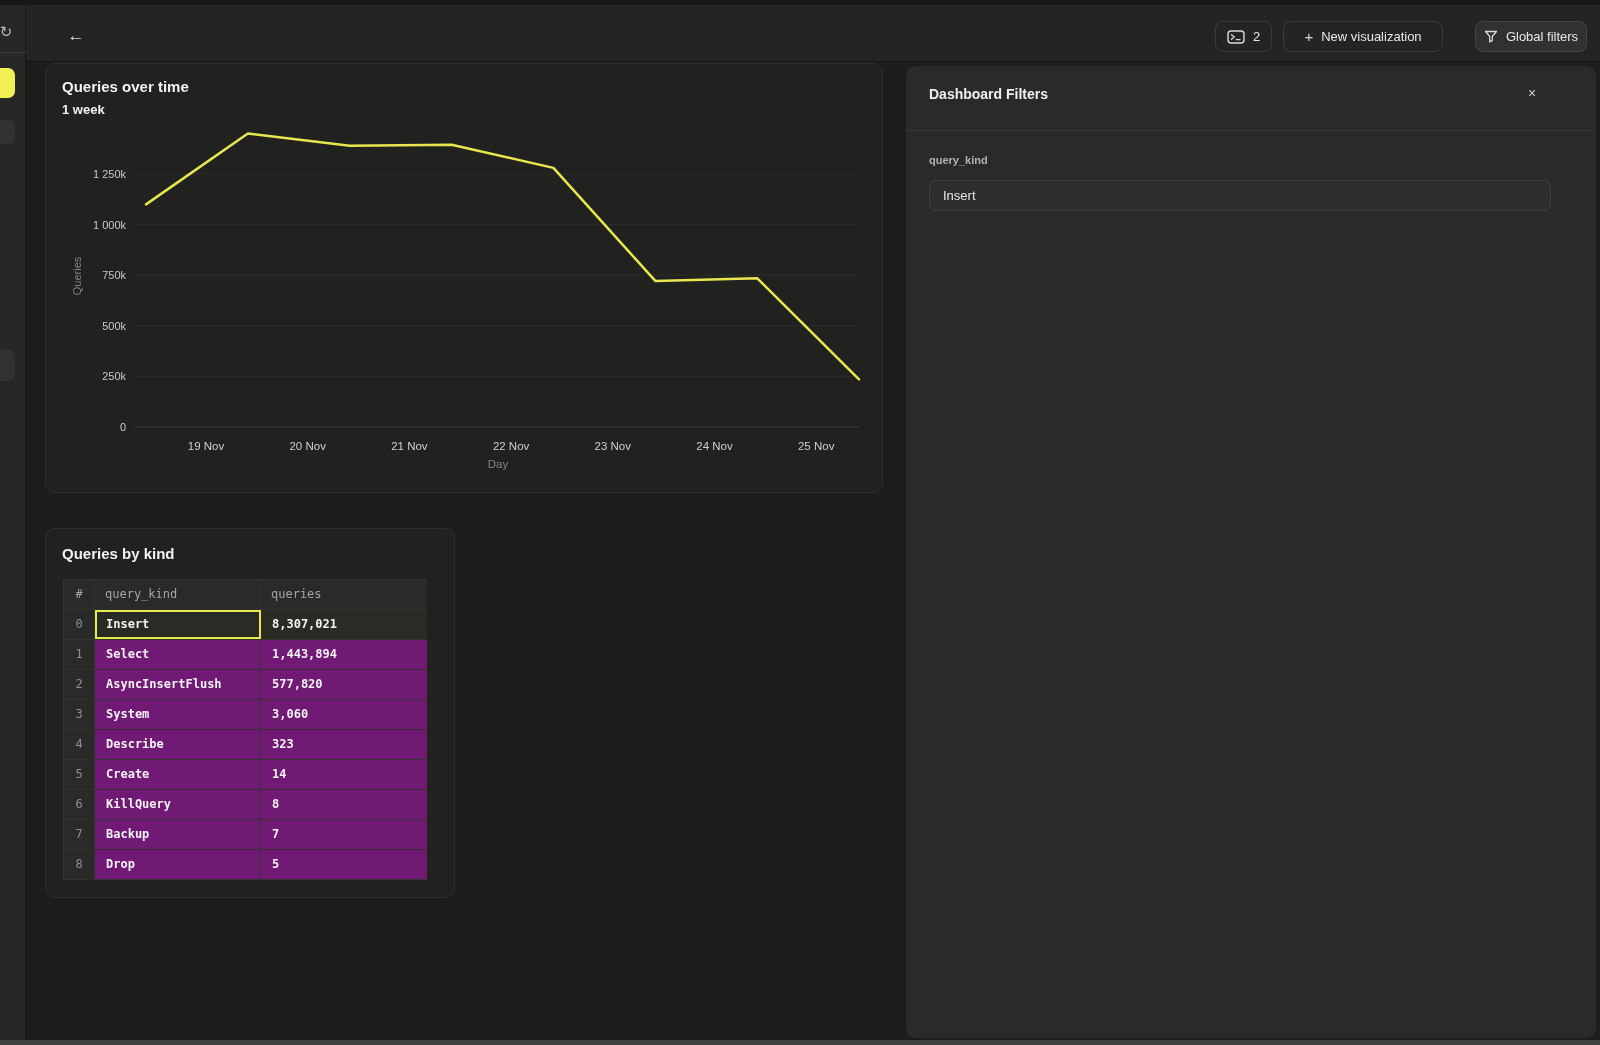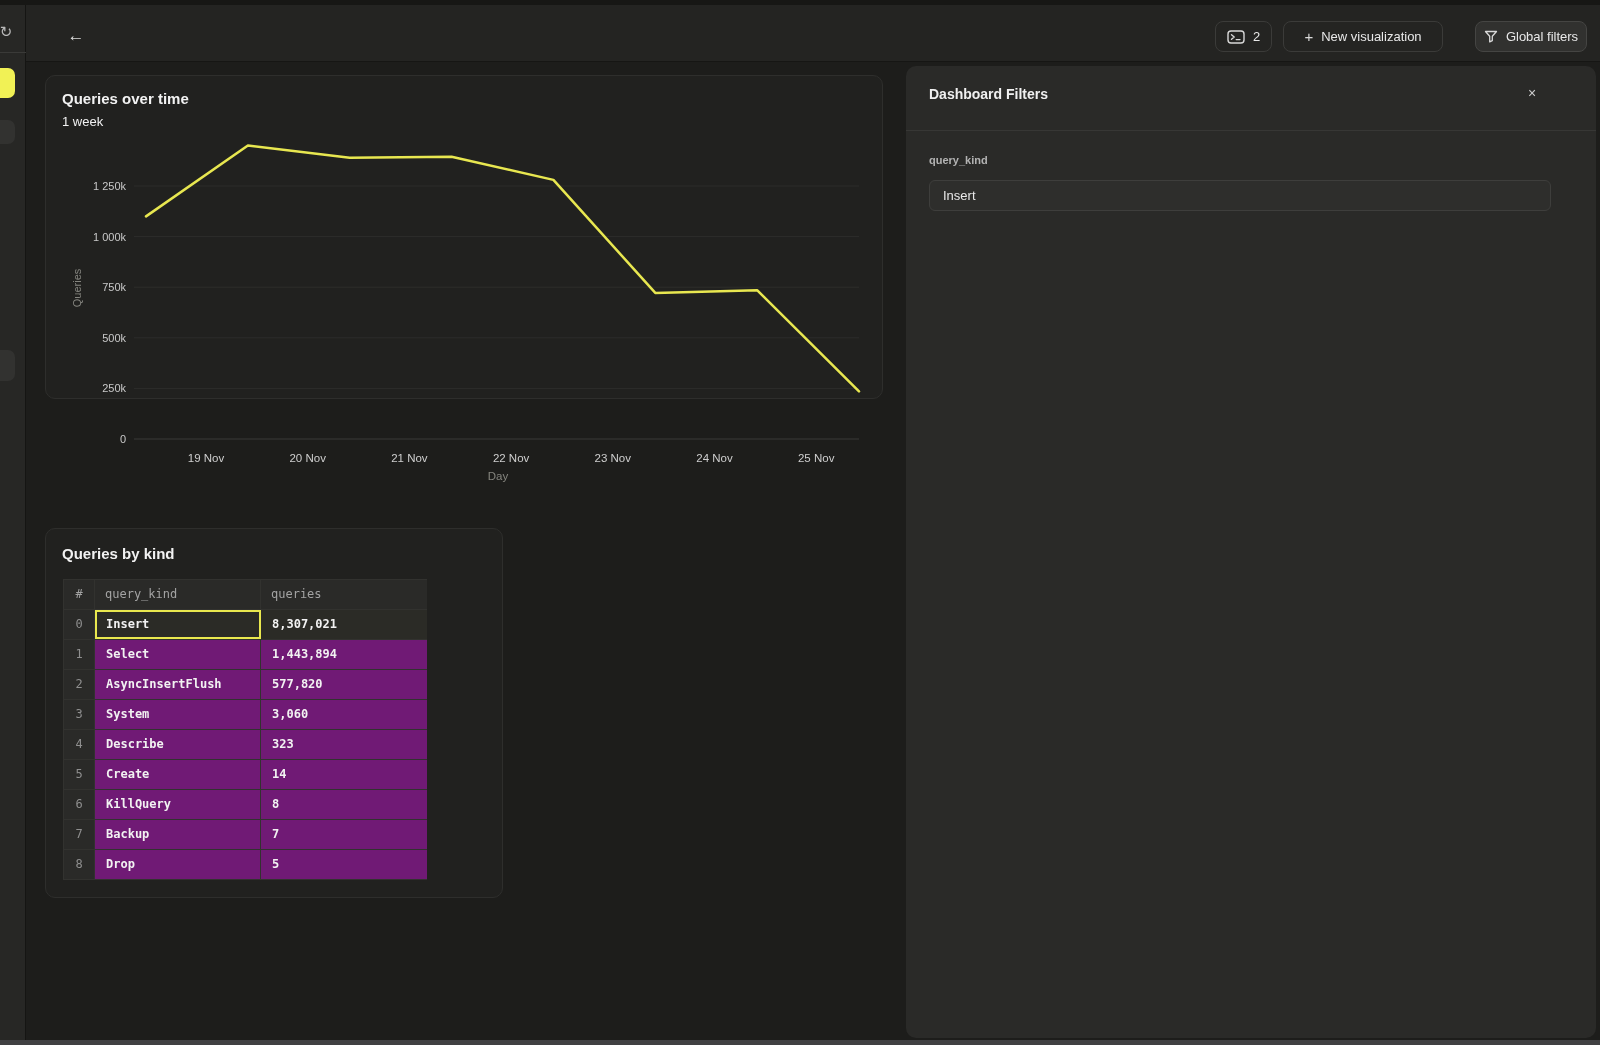--- a/index.html
+++ b/index.html
@@ -31,24 +31,24 @@
   #sidebar-refresh { left:-4px; top:17px; width:20px; height:20px; color:#b8b8b8; font-size:15px;
                      display:flex; align-items:center; justify-content:center; cursor:pointer; }
   #sidebar-divider { left:0; top:47px; width:26px; height:1px; background:#3a3a38; }
   .side-pill { position:absolute; left:0; width:15px; border-radius:0 7px 7px 0; cursor:pointer; }
   #pill-active { top:63px; height:30px; background:#f1f155; }
   #pill-item-1 { top:115px; height:24px; background:#323230; }
   #pill-item-2 { top:345px; height:31px; background:#323230; }
 
   
   .card { position:absolute; background:#21211f; border:1px solid #2e2e2c; border-radius:10px; }
-  #chart-card { left:45px; top:75px; width:838px; height:324px; }
-  #table-card { left:45px; top:528px; width:458px; height:370px; }
+  #chart-card { left:45px; top:63px; width:838px; height:430px; }
+  #table-card { left:45px; top:528px; width:410px; height:370px; }
   .card-title { position:absolute; left:16px; font-size:15px; font-weight:bold; color:#f2f2f2; }
-  .card-subtitle { position:absolute; left:16px; font-size:13px; font-weight:normal; color:#f2f2f2; }
+  .card-subtitle { position:absolute; left:16px; font-size:13px; font-weight:bold; color:#f2f2f2; }
   #chart-svg { position:absolute; left:0; top:0; }
 
   
   #qbk-table { position:absolute; left:17px; top:50px; width:364px;
                font-family:"DejaVu Sans Mono","Liberation Mono",monospace; font-size:12px;
                border:1px solid #32322f; border-bottom:none; }
   .t-row { display:grid; grid-template-columns:31px 166px 166px; height:30px; line-height:29px;
            border-bottom:1px solid #32322f; }
   .t-row > div { border-right:1px solid #32322f; overflow:hidden; white-space:nowrap; }
   .t-row > div:last-child { border-right:none; }

